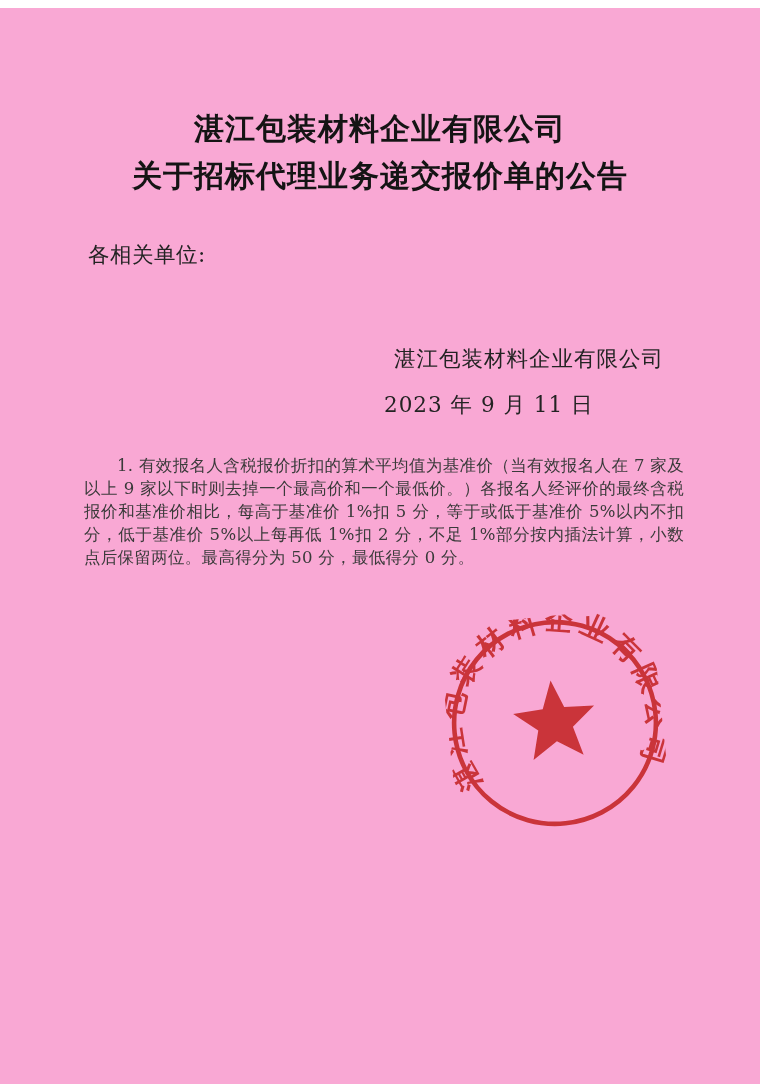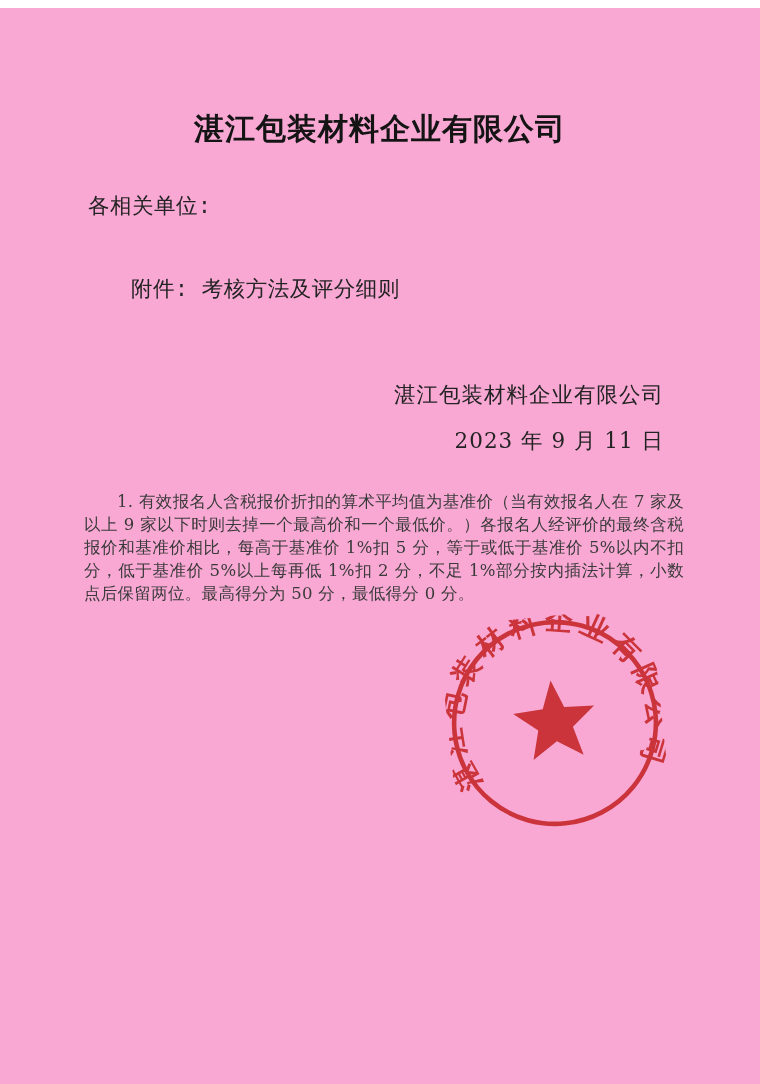--- a/index.html
+++ b/index.html
@@ -24,41 +24,40 @@
     line-height: 47px;
     color: #141414;
     letter-spacing: 1px;
   }
   .title .tline { display: block; }
   .body {
     margin: 28px 88px 0 88px;
     font-size: 21.5px;
     line-height: 55px;
     letter-spacing: 0.5px;
-    font-family: Liberation Mono, monospace;
   }
   .salutation { text-align: left; }
   .para {
     text-indent: 2em;
     text-align: justify;
   }
   .attachment {
     margin-top: 28px;
     text-indent: 2em;
   }
   .signature {
     width: 280px;
     margin: 62px 96px 0 auto;
     font-size: 21.5px;
     line-height: 30px;
     position: relative;
     z-index: 2;
   }
   .sig-company { text-align: right; letter-spacing: 1px; }
-  .sig-date { margin-top: 16px; text-align: right; letter-spacing: 1px; }
+  .sig-date { margin-top: 16px; text-align: left; letter-spacing: 1px; }
   .seal {
     position: absolute;
     left: 448px;
     top: 608px;
     width: 214px;
     height: 214px;
     transform: rotate(-6deg);
     opacity: 0.88;
     mix-blend-mode: multiply;
     z-index: 3;
@@ -82,25 +81,25 @@
   }
   .notes .note { text-indent: 2em; }
 </style>
 </head>
 <body>
 
 <div class="page">
 
   <h1 class="title">
     <span class="tline">湛江包装材料企业有限公司</span>
+    <span class="tline">关于招标代理业务递交报价单的公告</span>
   </h1>
 
   <div class="body">
     <p class="salutation">各相关单位:</p>
-    <p class="attachment">附件: 考核方法及评分细则</p>
   </div>
 
   <div class="signature">
     <div class="sig-company">湛江包装材料企业有限公司</div>
     <div class="sig-date">2023 年 9 月 11 日</div>
   </div>
 
   <div class="seal">
     <svg viewBox="0 0 210 210" xmlns="http://www.w3.org/2000/svg">
       <circle cx="105" cy="105" r="99" fill="none" stroke="var(--seal-color)" stroke-width="4.5"></circle>

